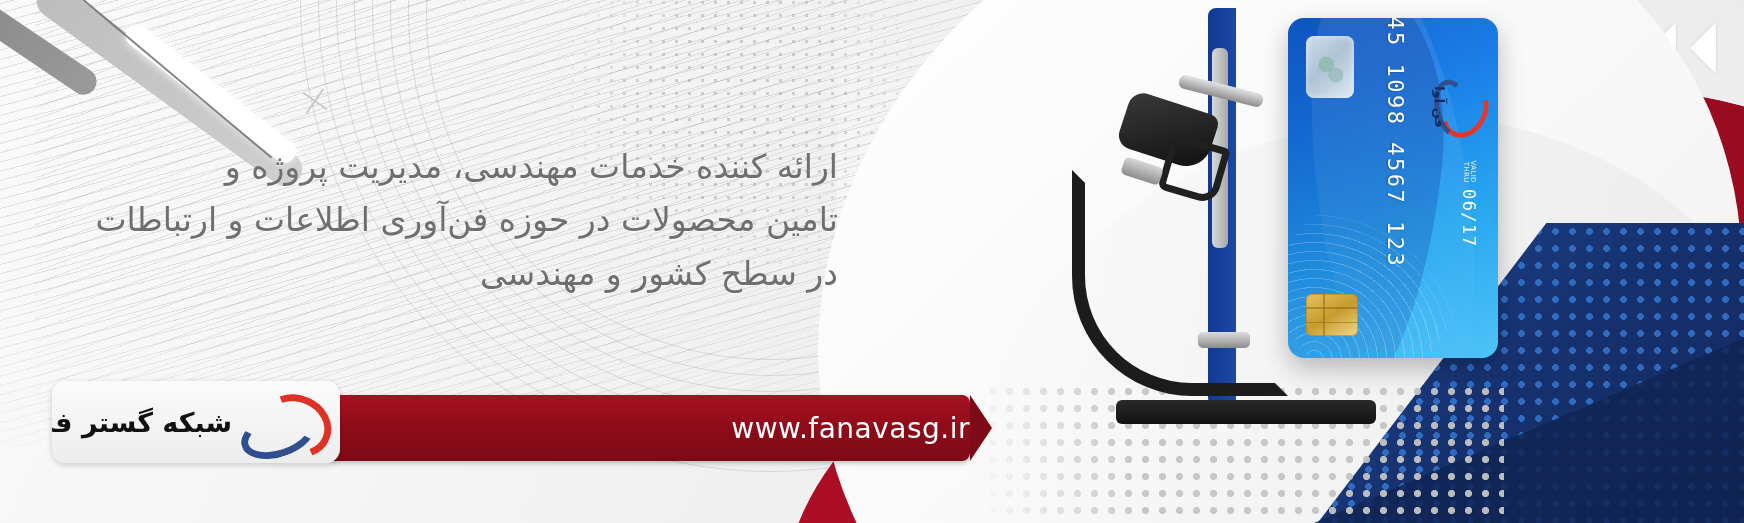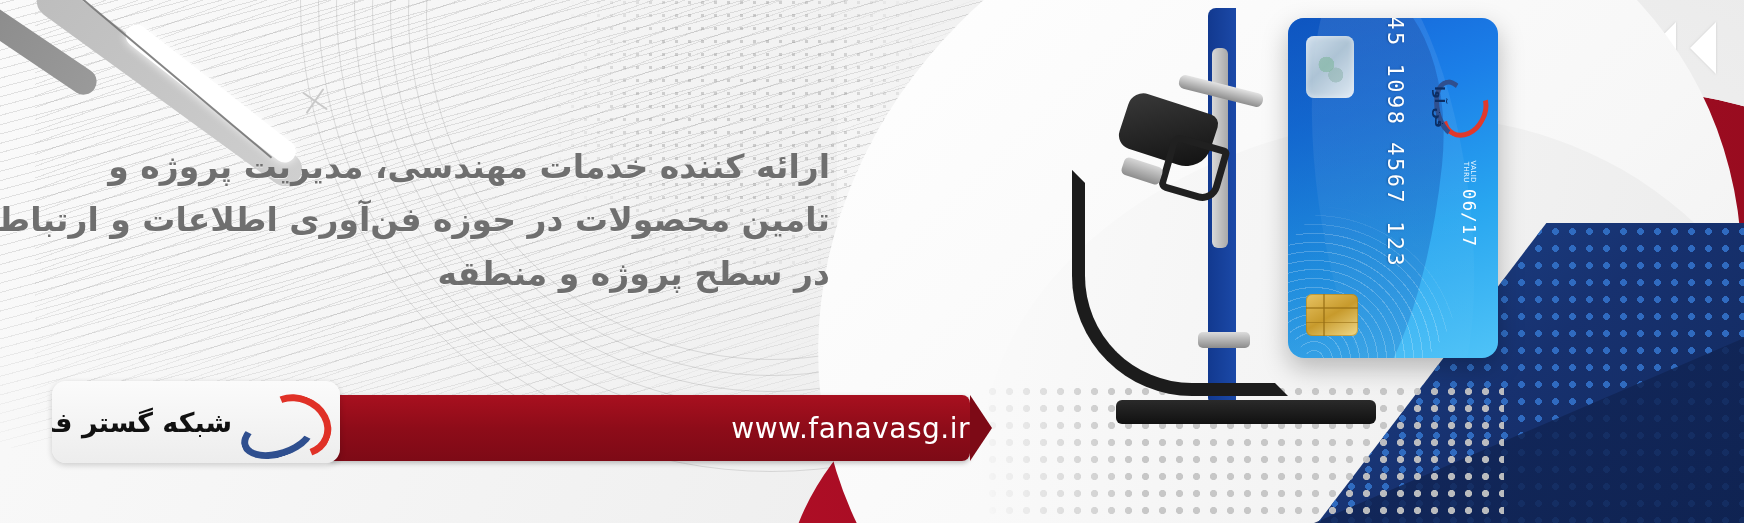--- a/index.html
+++ b/index.html
@@ -150,27 +150,27 @@
   }
   .blue-dots-right{
     position:absolute;right:0;top:300px;width:300px;height:223px;
     background-image:radial-gradient(circle, rgba(30,84,170,.9) 3.2px, transparent 3.6px);
     background-size:17px 17px;
   }
 
   
   .headline{
     position:absolute;
-    left:0;top:140px;width:830px;
+    left:8px;top:140px;width:830px;
     text-align:right;
     direction:rtl;
     color:#6f6f6f;
     font-size:33px;
     line-height:1.62;
-    font-weight:700;
+    font-weight:400;
     letter-spacing:0px;
     padding-right:26px;
     text-shadow:0 1px 0 rgba(255,255,255,.6);
   }
   .headline div{white-space:nowrap;}
 
   
   .logo-plaque{
     position:absolute;left:52px;bottom:60px;
     width:288px;height:82px;
@@ -494,21 +494,21 @@
     </div>
 
     <div class="chip">
         <i></i>
       </div>
   </div>
 
   <div class="headline">
     <div>ارائه کننده خدمات مهندسی، مدیریت پروژه و</div>
     <div>تامین محصولات در حوزه فن‌آوری اطلاعات و ارتباطات</div>
-    <div>در سطح پروژه و منطقه</div>
+    <div>در سطح کشور و مهندسی</div>
   </div>
 
   <div class="url-ribbon">
     <span class="url-text">www.fanavasg.ir</span>
   </div>
 
   <div class="logo-plaque">
     <div class="logo-mark">
       <div class="blue-arc"></div>
       <div class="red-arc"></div>

